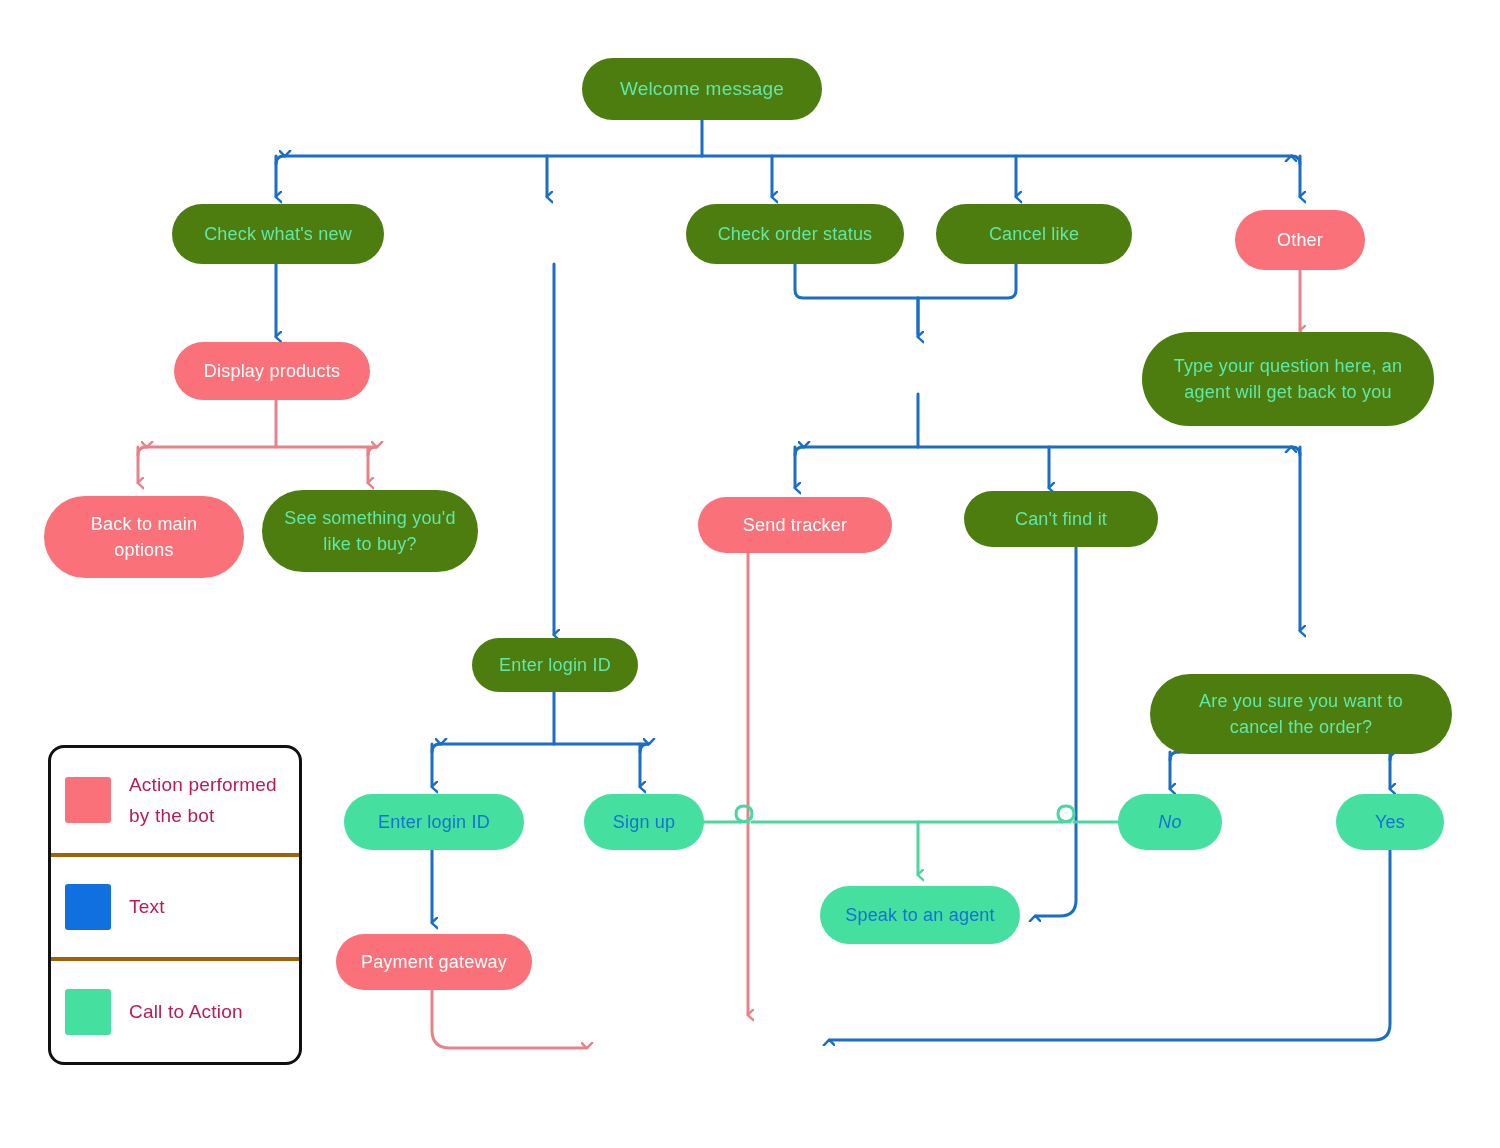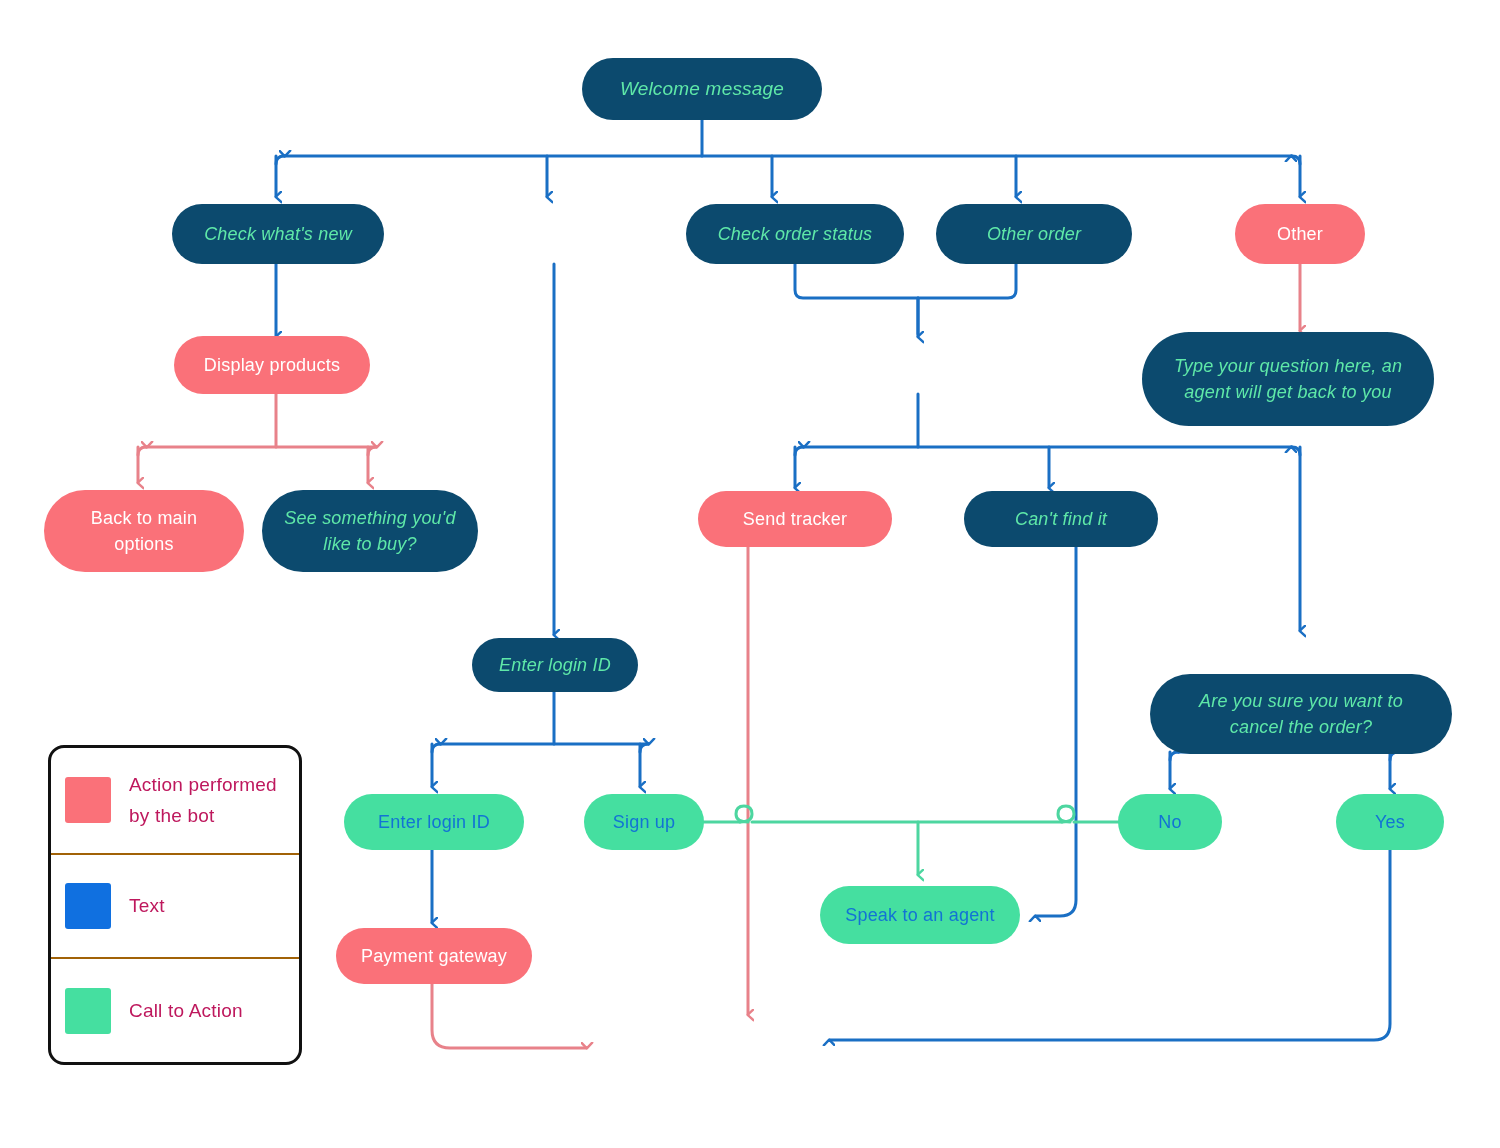--- a/index.html
+++ b/index.html
@@ -14,37 +14,37 @@
     position:absolute;
     display:flex;align-items:center;justify-content:center;
     text-align:center;
     border-radius:999px;
     box-sizing:border-box;
     padding:6px 18px;
     line-height:1.45;
     letter-spacing:0.2px;
     font-weight:400;
   }
-  .node.blue{background:#0c4a6e;color:#5FE8A8;font-style:italic;}
-  .node.red{background:#FA7179;color:#FFFFFF;}
+  .node.blue{background:#4d7c0f;color:#5FE8A8;}
+  .node.red{background:#FA7179;color:#FFFFFF;margin-top:6px;}
   .node.green{background:#45DFA0;color:#1273D4;}
 
   
   #legend{
     position:absolute;left:48px;top:745px;width:254px;height:320px;
     border:3px solid #111;border-radius:16px;background:#fff;
     box-sizing:border-box;overflow:hidden;
   }
   .legend-row{
     display:flex;align-items:center;
     height:33.33%;
     box-sizing:border-box;
     padding:0 14px;
   }
-  .legend-row + .legend-row{border-top:2px solid #a16207;text-align:right;}
+  .legend-row + .legend-row{border-top:4px solid #a16207;text-align:right;}
   .swatch{width:46px;height:46px;flex:0 0 46px;margin-right:18px;border-radius:3px;}
   .sw-red{background:#FA7179;}
   .sw-blue{background:#1070E0;}
   .sw-green{background:#45DFA0;}
   .legend-label{
     color:#be185d;font-size:19px;line-height:1.65;letter-spacing:.2px;
   }
 </style>
 </head>
 <body>
@@ -175,21 +175,21 @@
     </g>
   </svg>
 
   <div class="node blue" style="left:582px;top:58px;width:240px;height:62px;font-size:19px;">Welcome message</div>
 
   <div class="node blue" style="left:172px;top:204px;width:212px;height:60px;font-size:18px;">Check what's new</div>
 
 
   <div class="node blue" style="left:686px;top:204px;width:218px;height:60px;font-size:18px;">Check order status</div>
 
-  <div class="node blue" style="left:936px;top:204px;width:196px;height:60px;font-size:18px;">Other order</div>
+  <div class="node blue" style="left:936px;top:204px;width:196px;height:60px;font-size:18px;">Cancel like</div>
 
   <div class="node red" style="left:1235px;top:204px;width:130px;height:60px;font-size:18px;">Other</div>
 
   <div class="node red" style="left:174px;top:336px;width:196px;height:58px;font-size:18px;">Display products</div>
 
 
   <div class="node blue" style="left:1142px;top:332px;width:292px;height:94px;font-size:18px;padding:6px 22px;">Type your question here, an agent will get back to you</div>
 
   <div class="node red" style="left:44px;top:490px;width:200px;height:82px;font-size:18px;">Back to main options</div>
 
@@ -200,21 +200,21 @@
   <div class="node blue" style="left:964px;top:491px;width:194px;height:56px;font-size:18px;">Can't find it</div>
 
   <div class="node blue" style="left:472px;top:638px;width:166px;height:54px;font-size:18px;">Enter login ID</div>
 
   <div class="node blue" style="left:1150px;top:626px;width:302px;height:80px;font-size:18px;padding:6px 24px;margin-top:48px;">Are you sure you want to cancel the order?</div>
 
   <div class="node green" style="left:344px;top:794px;width:180px;height:56px;font-size:18px;">Enter login ID</div>
 
   <div class="node green" style="left:584px;top:794px;width:120px;height:56px;font-size:18px;">Sign up</div>
 
-  <div class="node green" style="left:1118px;top:794px;width:104px;height:56px;font-size:18px;">No</div>
+  <div class="node green" style="left:1118px;top:794px;width:104px;height:56px;font-size:18px;font-style:italic;">No</div>
 
   <div class="node green" style="left:1336px;top:794px;width:108px;height:56px;font-size:18px;">Yes</div>
 
   <div class="node green" style="left:820px;top:886px;width:200px;height:58px;font-size:18px;">Speak to an agent</div>
 
   <div class="node red" style="left:336px;top:928px;width:196px;height:56px;font-size:18px;">Payment gateway</div>
 
 
   <div id="legend">
     <div class="legend-row">

